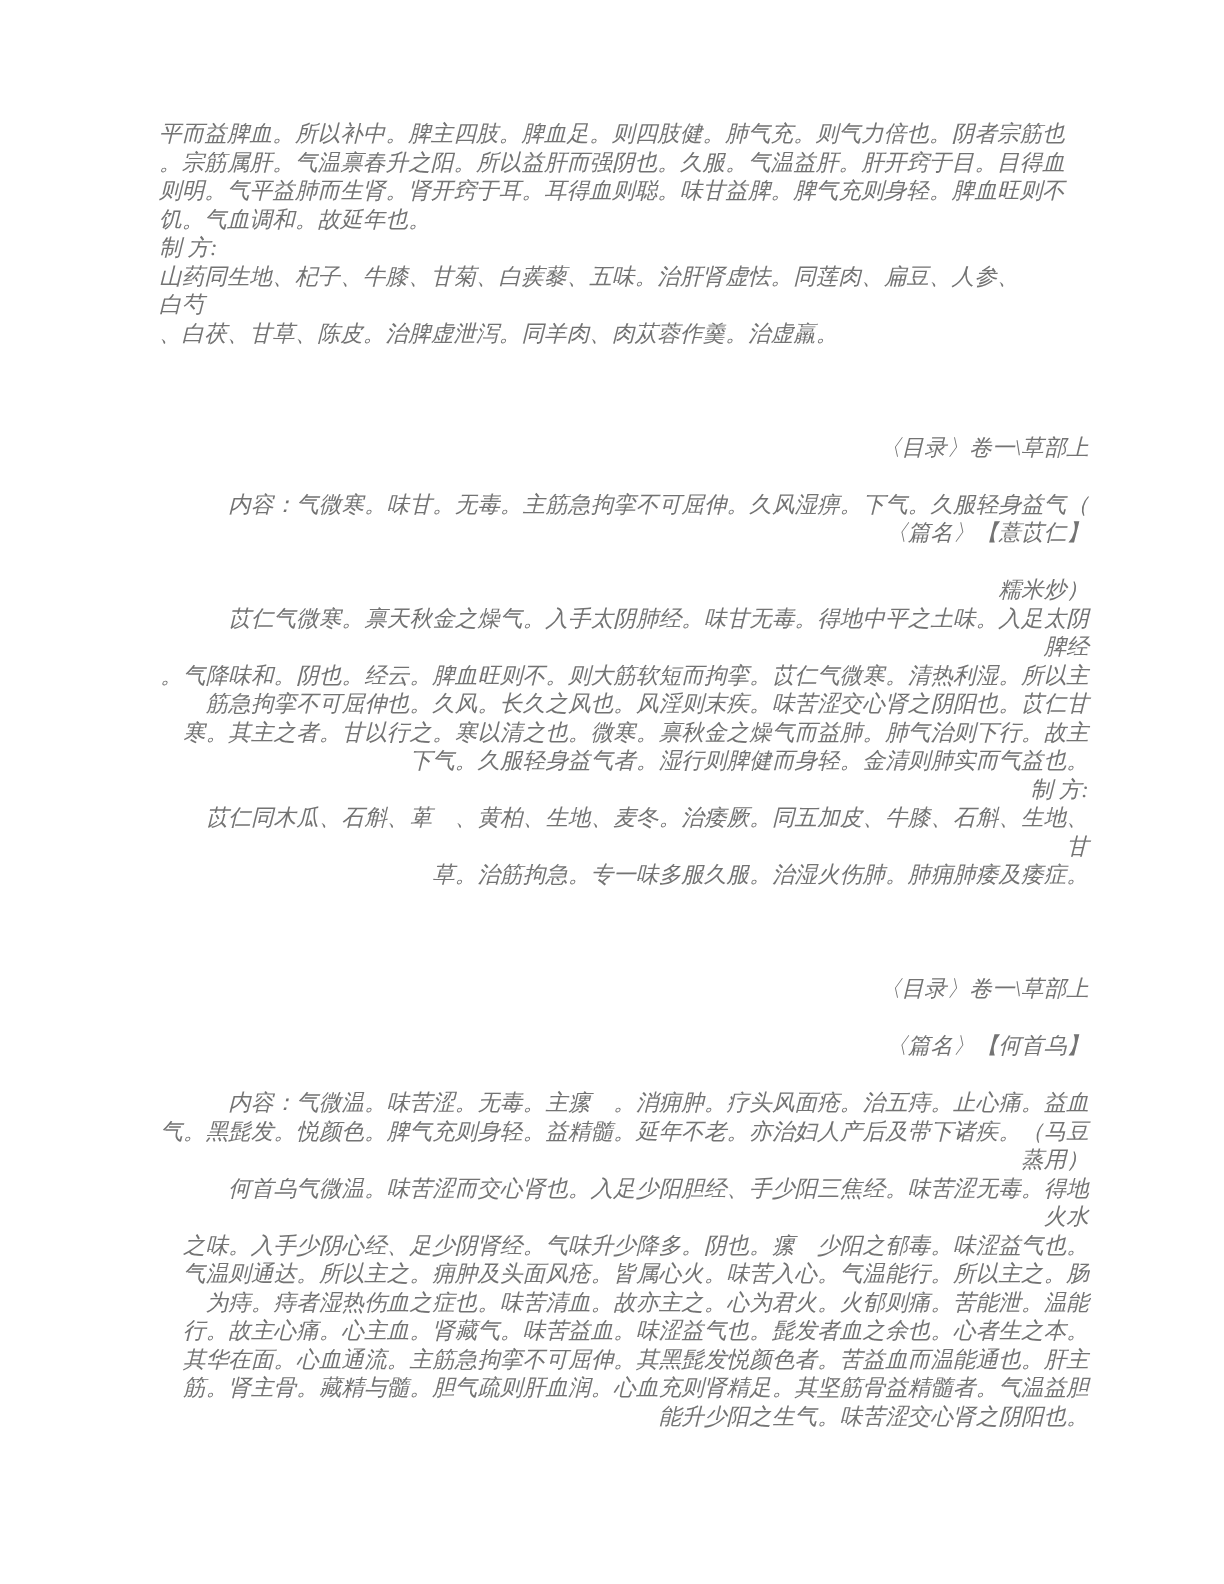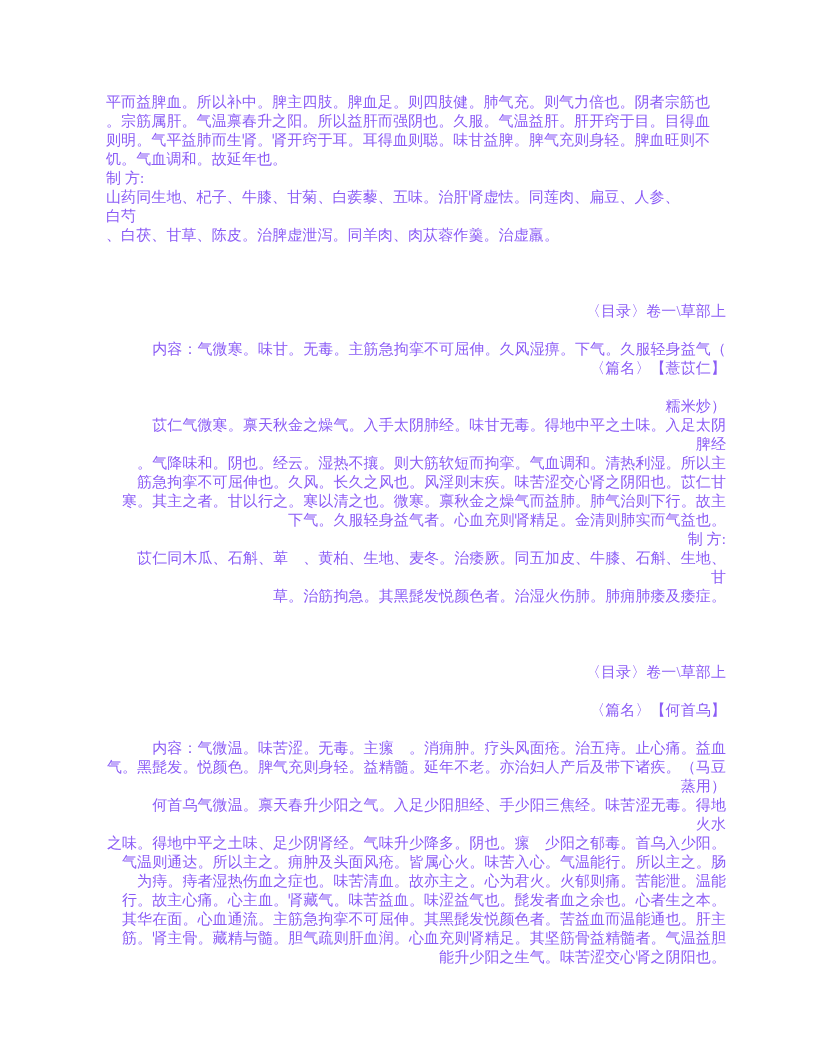--- a/index.html
+++ b/index.html
@@ -11,26 +11,27 @@
     position: relative;
     width: 816px;
     height: 1056px;
     background: #ffffff;
     overflow: hidden;
     font-family: "Liberation Serif", "DejaVu Serif", serif;
   }
   .doc {
     position: absolute;
     left: 106px;
-    top: 93px;
+    top: 81px;
     width: 620px;
     font-size: 15px;
     line-height: 19px;
-    color: #8b5cf6;
+    color: #737373;
     letter-spacing: 0.1px;
+    font-style: italic;
   }
   .line {
     white-space: pre;
     height: 19px;
     overflow: visible;
   }
   
   .sec.entry {
     margin-top: 57px;
     text-align: right;
@@ -57,38 +58,38 @@
         <div class="line text-line">白芍</div>
         <div class="line text-line">、白茯、甘草、陈皮。治脾虚泄泻。同羊肉、肉苁蓉作羹。治虚羸。</div>
       </section>
       <section class="sec entry">
         <div class="line toc-line">〈目录〉卷一\草部上</div>
         <div class="line text-line">内容：气微寒。味甘。无毒。主筋急拘挛不可屈伸。久风湿痹。下气。久服轻身益气（</div>
         <div class="line title-line">〈篇名〉【薏苡仁】</div>
         <div class="line text-line">糯米炒）</div>
         <div class="line text-line">苡仁气微寒。禀天秋金之燥气。入手太阴肺经。味甘无毒。得地中平之土味。入足太阴</div>
         <div class="line text-line">脾经</div>
-        <div class="line text-line">。气降味和。阴也。经云。湿热不攘。则大筋软短而拘挛。气血调和。清热利湿。所以主</div>
+        <div class="line text-line">。气降味和。阴也。经云。脾血旺则不。则大筋软短而拘挛。苡仁气微寒。清热利湿。所以主</div>
         <div class="line text-line">筋急拘挛不可屈伸也。久风。长久之风也。风淫则末疾。味苦涩交心肾之阴阳也。苡仁甘</div>
         <div class="line text-line">寒。其主之者。甘以行之。寒以清之也。微寒。禀秋金之燥气而益肺。肺气治则下行。故主</div>
-        <div class="line text-line">下气。久服轻身益气者。心血充则肾精足。金清则肺实而气益也。</div>
+        <div class="line text-line">下气。久服轻身益气者。湿行则脾健而身轻。金清则肺实而气益也。</div>
         <div class="line text-line">制 方:</div>
         <div class="line text-line">苡仁同木瓜、石斛、萆　、黄柏、生地、麦冬。治痿厥。同五加皮、牛膝、石斛、生地、</div>
         <div class="line text-line">甘</div>
-        <div class="line text-line">草。治筋拘急。其黑髭发悦颜色者。治湿火伤肺。肺痈肺痿及痿症。</div>
+        <div class="line text-line">草。治筋拘急。专一味多服久服。治湿火伤肺。肺痈肺痿及痿症。</div>
       </section>
       <section class="sec entry">
         <div class="line toc-line">〈目录〉卷一\草部上</div>
         <div class="line title-line">〈篇名〉【何首乌】</div>
         <div class="line text-line">内容：气微温。味苦涩。无毒。主瘰　。消痈肿。疗头风面疮。治五痔。止心痛。益血</div>
         <div class="line text-line">气。黑髭发。悦颜色。脾气充则身轻。益精髓。延年不老。亦治妇人产后及带下诸疾。（马豆</div>
         <div class="line text-line">蒸用）</div>
-        <div class="line text-line">何首乌气微温。禀天春升少阳之气。入足少阳胆经、手少阳三焦经。味苦涩无毒。得地</div>
+        <div class="line text-line">何首乌气微温。味苦涩而交心肾也。入足少阳胆经、手少阳三焦经。味苦涩无毒。得地</div>
         <div class="line text-line">火水</div>
-        <div class="line text-line">之味。得地中平之土味、足少阴肾经。气味升少降多。阴也。瘰　少阳之郁毒。首乌入少阳。</div>
+        <div class="line text-line">之味。入手少阴心经、足少阴肾经。气味升少降多。阴也。瘰　少阳之郁毒。味涩益气也。</div>
         <div class="line text-line">气温则通达。所以主之。痈肿及头面风疮。皆属心火。味苦入心。气温能行。所以主之。肠</div>
         <div class="line text-line">为痔。痔者湿热伤血之症也。味苦清血。故亦主之。心为君火。火郁则痛。苦能泄。温能</div>
         <div class="line text-line">行。故主心痛。心主血。肾藏气。味苦益血。味涩益气也。髭发者血之余也。心者生之本。</div>
         <div class="line text-line">其华在面。心血通流。主筋急拘挛不可屈伸。其黑髭发悦颜色者。苦益血而温能通也。肝主</div>
         <div class="line text-line">筋。肾主骨。藏精与髓。胆气疏则肝血润。心血充则肾精足。其坚筋骨益精髓者。气温益胆</div>
         <div class="line text-line">能升少阳之生气。味苦涩交心肾之阴阳也。</div>
       </section>
     </div>
 </main>
 

